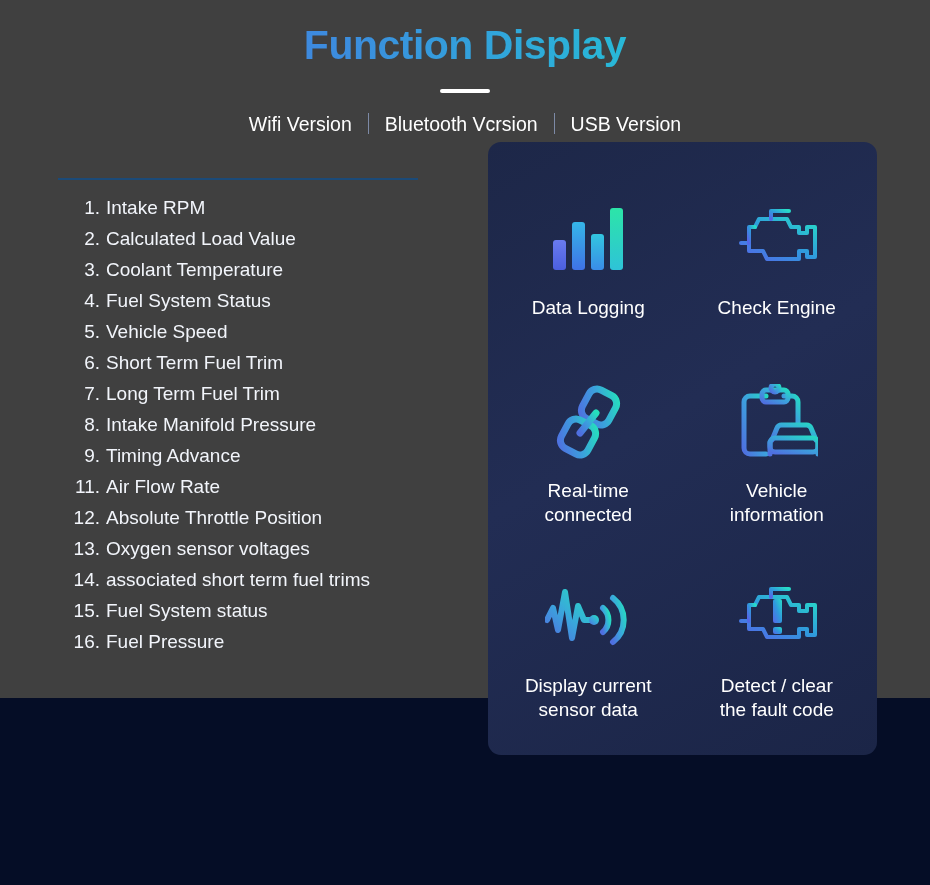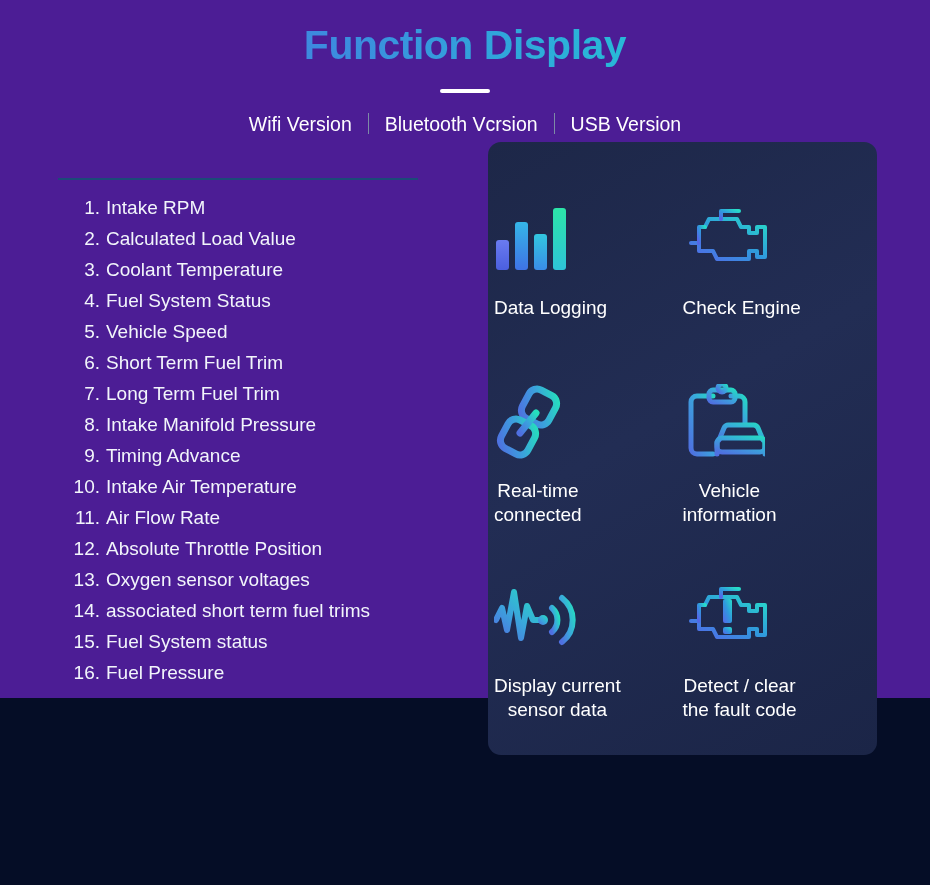--- a/index.html
+++ b/index.html
@@ -9,21 +9,21 @@
     height: 885px;
     background: #050d26;
     font-family: "Liberation Sans", sans-serif;
     overflow: hidden;
   }
 
   .page {
     position: relative;
     width: 930px;
     height: 698px;
-    background: #4c1d95;
+    background: #404040;
   }
 
   
   .header {
     padding-top: 22px;
     text-align: center;
   }
 
   .title {
     font-size: 41px;
@@ -133,21 +133,21 @@
     height: 100%;
     display: grid;
     grid-template-columns: 1fr 1fr;
     grid-template-rows: 1fr 1fr 1fr;
     padding: 18px 6px 10px 6px;
   }
 
   .cell {
     display: flex;
     flex-direction: column;
-    align-items: flex-start;
+    align-items: center;
     justify-content: center;
   }
 
   .cell .icon-box {
     height: 86px;
     display: flex;
     align-items: center;
     justify-content: center;
   }
 
@@ -219,24 +219,20 @@
         </div>
         <div class="spec-row">
           <span class="spec-num">8.</span>
           <span class="spec-label">Intake Manifold Pressure</span>
         </div>
         <div class="spec-row">
           <span class="spec-num">9.</span>
           <span class="spec-label">Timing Advance</span>
         </div>
         <div class="spec-row">
-          <span class="spec-num">10.</span>
-          <span class="spec-label">Intake Air Temperature</span>
-        </div>
-        <div class="spec-row">
           <span class="spec-num">11.</span>
           <span class="spec-label">Air Flow Rate</span>
         </div>
         <div class="spec-row">
           <span class="spec-num">12.</span>
           <span class="spec-label">Absolute Throttle Position</span>
         </div>
         <div class="spec-row">
           <span class="spec-num">13.</span>
           <span class="spec-label">Oxygen sensor voltages</span>

